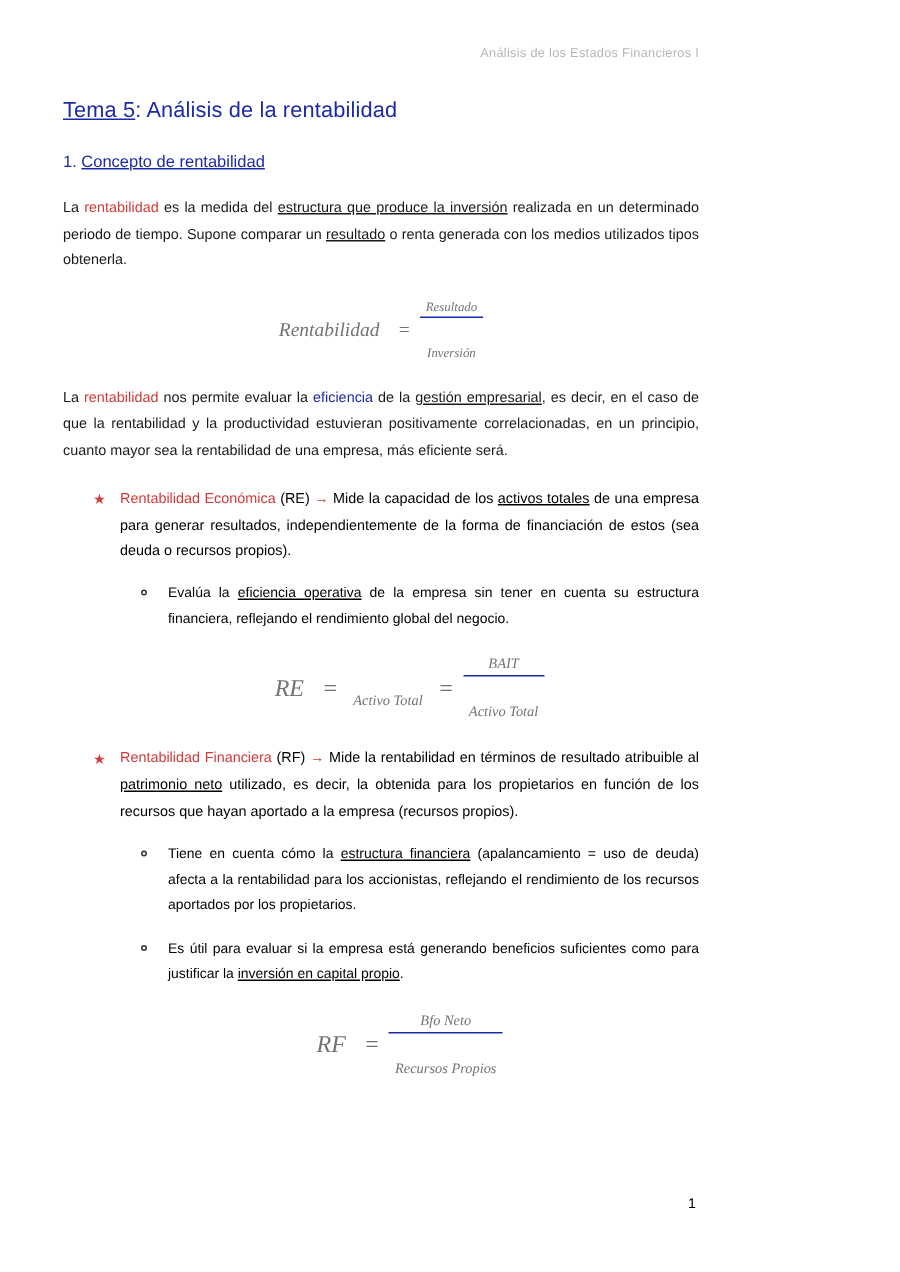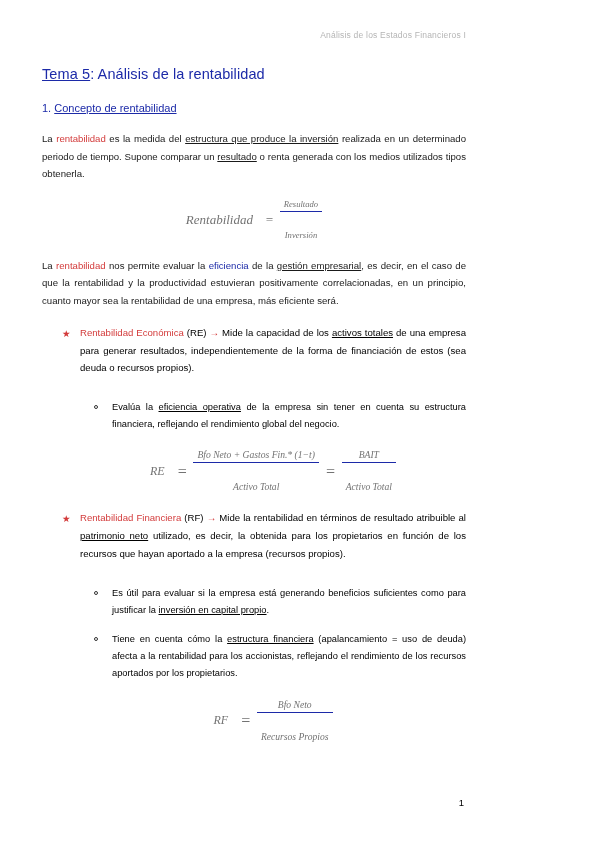--- a/index.html
+++ b/index.html
@@ -94,21 +94,21 @@
     padding: 0 4px 1px 4px;
     border-bottom: 1px solid #1c2aa8;
     white-space: nowrap;
   }
   .frac .den {
     display: block;
     padding: 1px 4px 0 4px;
     white-space: nowrap;
     margin-top: 17px;
   }
-  .formula.big .lhs { font-size: 12px; text-align: center; }
+  .formula.big .lhs { font-size: 16px; text-align: center; }
   .formula.big .eq { font-size: 16px; }
   .formula.big .frac { font-size: 9.6px; }
 
   .lead {
     font-size: 9.6px;
     margin: 22px 0 14px 0;
     color: #1a1a1a;
   }
 
   ul.star-list {
@@ -126,21 +126,21 @@
   }
   ul.star-list > li > .bullet-star {
     position: absolute;
     left: 20px;
     top: 1px;
     color: #d33b3b;
     font-size: 9.5px;
   }
   ul.sub-list {
     list-style: none;
-    margin: 22px 0 0 0;
+    margin: 10px 0 0 0;
     padding: 0;
   }
   ul.sub-list > li {
     position: relative;
     padding-left: 32px;
     margin-bottom: 12px;
     font-size: 9.3px;
     line-height: 1.85;
     text-align: justify;
   }
@@ -204,42 +204,41 @@
       <ul class="sub-list">
         <li>
           <span class="bullet-circle"></span>
           <span>Evalúa la </span><span class="u">eficiencia operativa</span><span> de la empresa sin tener en cuenta su estructura financiera, reflejando el </span><span class="b">rendimiento global</span><span> del negocio.</span>
         </li>
       </ul>
 
       <div class="formula-wrap">
         <span class="formula big">
           <span class="lhs">RE</span><span class="eq">=</span><span class="frac">
-            <span class="num">Bfo Neto + Gastos Fin.* (1−t)</span>
             <span class="den">Activo Total</span>
           </span><span class="eq">=</span><span class="frac">
             <span class="num">BAIT</span>
             <span class="den">Activo Total</span>
           </span>
         </span>
       </div>
     </li>
 
     <li>
       <span class="bullet-star">★</span>
       <span class="red b">Rentabilidad Financiera</span><span class="b"> (RF) </span><span class="red">→ </span><span>Mide la rentabilidad en términos de resultado atribuible al </span><span class="u">patrimonio neto</span><span> utilizado, es decir, la obtenida para los propietarios en función de los recursos que hayan aportado a la empresa </span><span class="b">(recursos propios)</span><span>.</span>
 
       <ul class="sub-list">
         <li>
           <span class="bullet-circle"></span>
-          <span>Es útil para evaluar si la empresa está generando beneficios suficientes como para justificar la </span><span class="u">inversión en capital propio</span><span></span><span class="b"></span><span>.</span>
+          <span>Tiene en cuenta cómo la </span><span class="u">estructura financiera</span><span> </span><span class="b">(apalancamiento = uso de deuda)</span><span> afecta a la rentabilidad para los accionistas, reflejando el rendimiento de los recursos aportados por los propietarios.</span>
         </li>
         <li>
           <span class="bullet-circle"></span>
-          <span>Tiene en cuenta cómo la </span><span class="u">estructura financiera</span><span> </span><span class="b">(apalancamiento = uso de deuda)</span><span> afecta a la rentabilidad para los accionistas, reflejando el rendimiento de los recursos aportados por los propietarios.</span>
+          <span>Es útil para evaluar si la empresa está generando beneficios suficientes como para justificar la </span><span class="u">inversión en capital propio</span><span></span><span class="b"></span><span>.</span>
         </li>
       </ul>
 
       <div class="formula-wrap">
         <span class="formula big">
           <span class="lhs">RF</span><span class="eq">=</span><span class="frac">
             <span class="num">Bfo Neto</span>
             <span class="den">Recursos Propios</span>
           </span>
         </span>

